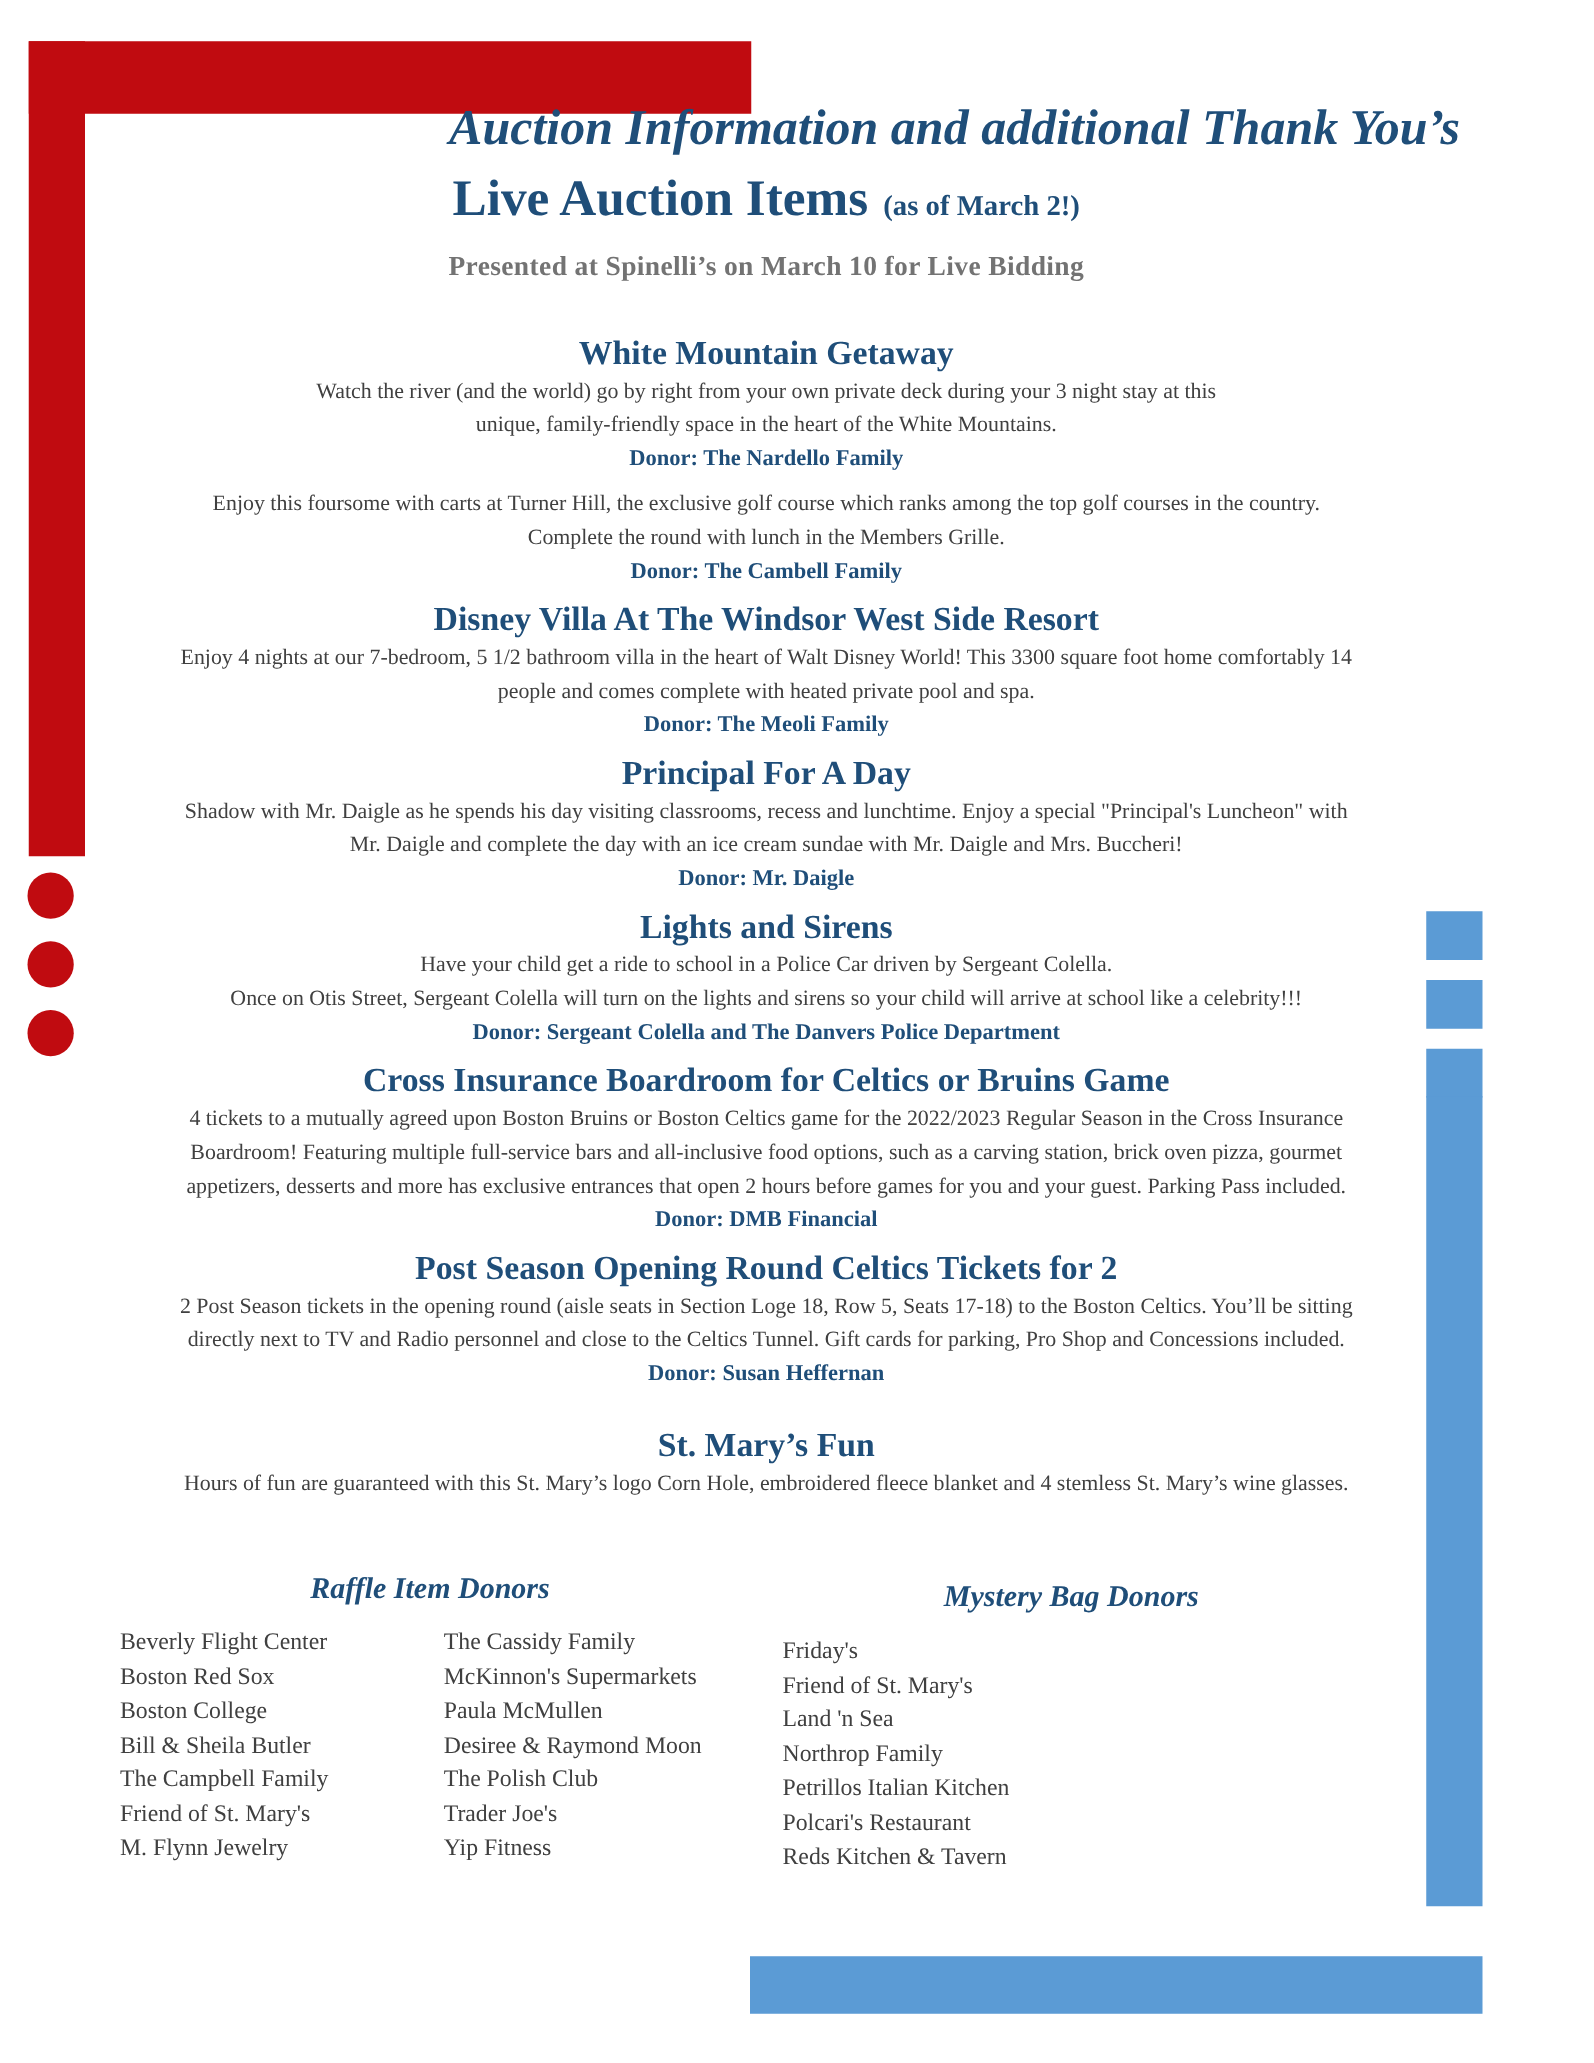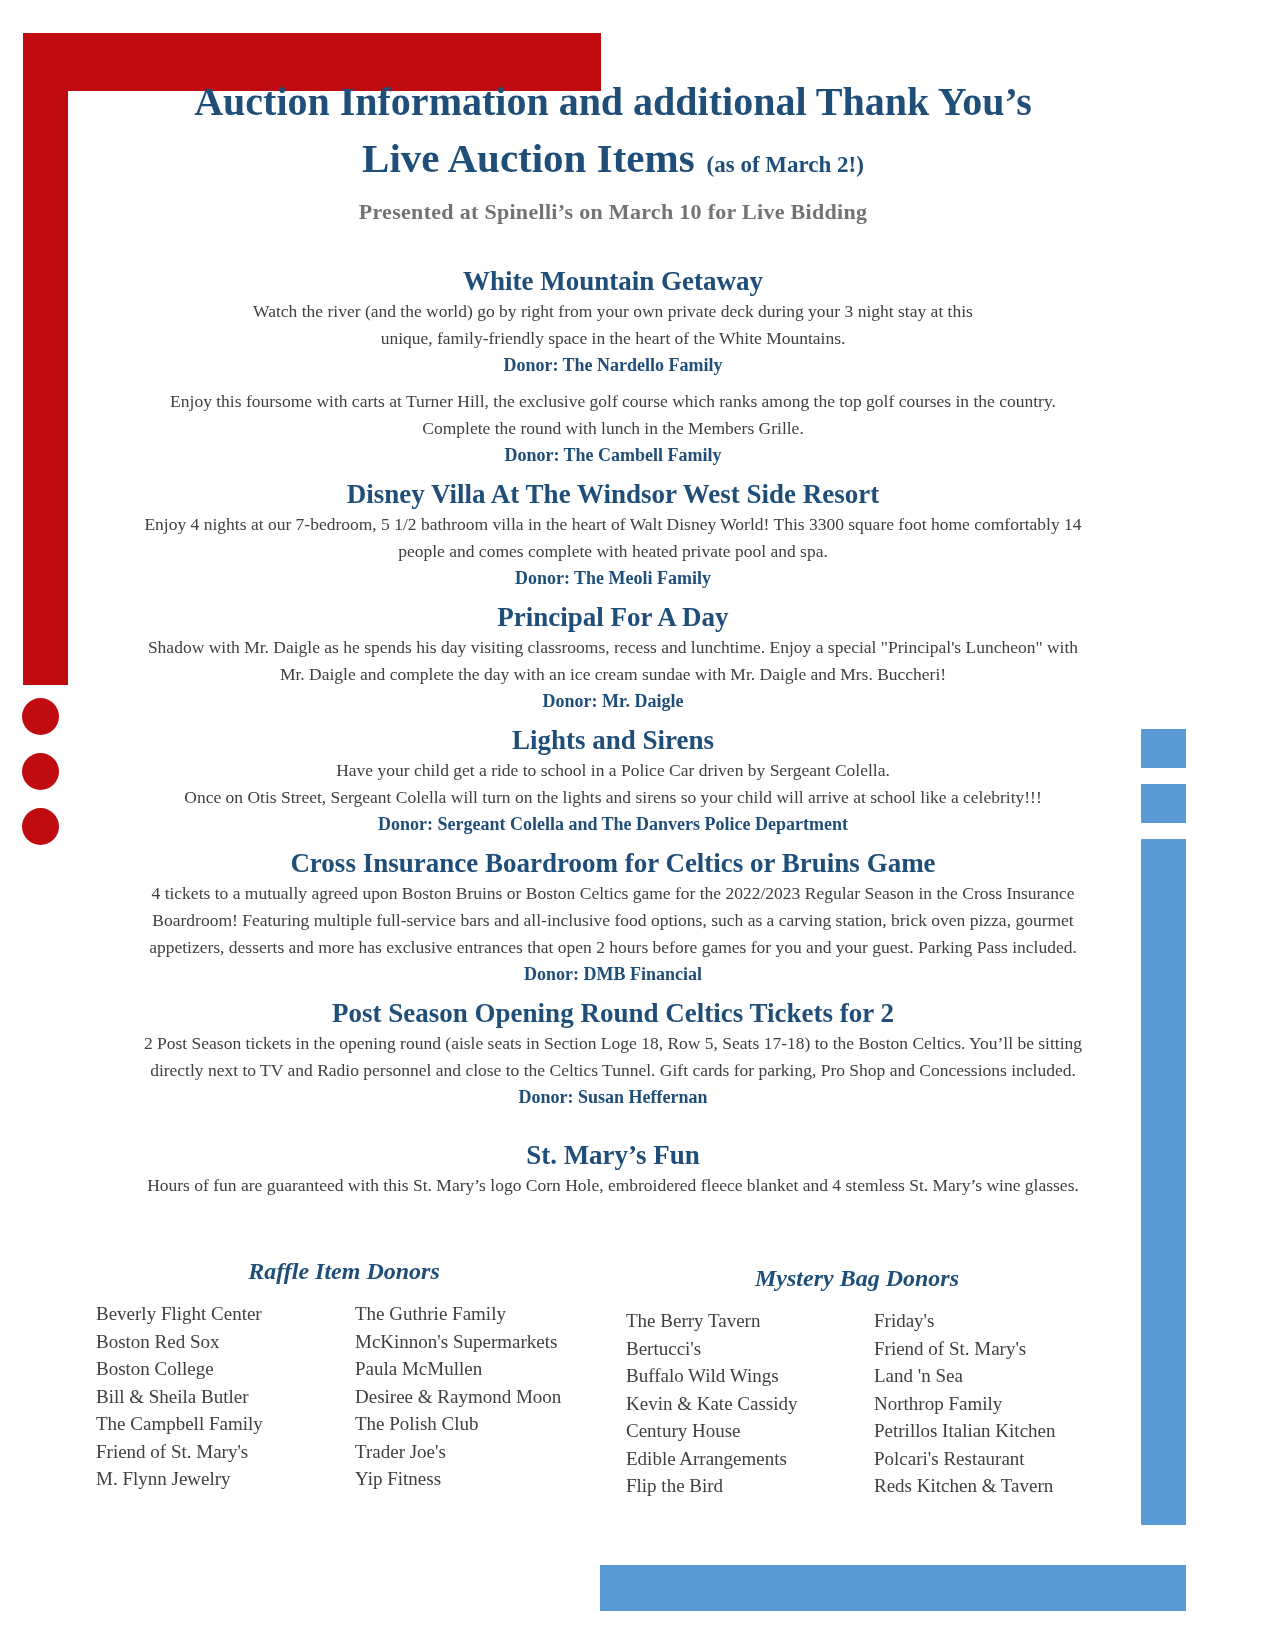--- a/index.html
+++ b/index.html
@@ -18,22 +18,22 @@
 
   .blue-sq   { position:absolute; left:1141px; width:45px; height:39px; background:var(--blue); }
   .sq1 { top:729px; } .sq2 { top:784px; } .sq3 { top:839px; }
   .blue-bar-v { position:absolute; left:1141px; top:877px; width:45px; height:648px; background:var(--blue); }
   .blue-bar-h { position:absolute; left:600px; top:1565px; width:586px; height:46px; background:var(--blue); }
 
   
   .content { position:absolute; left:58px; top:0; width:1110px; text-align:center; }
 
   .page-title {
-    margin-top:80px; font-weight:bold;
-    font-size:40px; line-height:44px; color:var(--hblue);
+    margin-top:80px; font-style:italic; font-weight:bold;
+    font-size:40px; line-height:44px; color:var(--hblue);text-align:right;
   }
   .subtitle-line { margin-top:10px; line-height:48px; color:var(--hblue); }
   .subtitle { font-weight:bold; font-size:41px; }
   .subtitle-note { font-weight:bold; font-size:23px; margin-left:8px; }
   .presented {
     margin-top:8px; font-weight:bold; font-size:22px; line-height:26px;
     color:#737373; letter-spacing:0.3px;
   }
 
   .auction-item { margin-top:9px; }
@@ -145,43 +145,34 @@
       <ul class="donor-col c1">
         <li>Beverly Flight Center</li>
         <li>Boston Red Sox</li>
         <li>Boston College</li>
         <li>Bill &amp; Sheila Butler</li>
         <li>The Campbell Family</li>
         <li>Friend of St. Mary's</li>
         <li>M. Flynn Jewelry</li>
       </ul>
       <ul class="donor-col c2">
-        <li>The Guthrie Family</li>
+        <li>The Cassidy Family</li>
         <li>McKinnon's Supermarkets</li>
         <li>Paula McMullen</li>
         <li>Desiree &amp; Raymond Moon</li>
         <li>The Polish Club</li>
         <li>Trader Joe's</li>
         <li>Yip Fitness</li>
       </ul>
     </div>
   </div>
 
   <div class="donor-block mystery-block">
     <h4 class="donor-list-title">Mystery Bag Donors</h4>
     <div class="donor-cols">
-      <ul class="donor-col c1">
-        <li>The Berry Tavern</li>
-        <li>Bertucci's</li>
-        <li>Buffalo Wild Wings</li>
-        <li>Kevin &amp; Kate Cassidy</li>
-        <li>Century House</li>
-        <li>Edible Arrangements</li>
-        <li>Flip the Bird</li>
-      </ul>
       <ul class="donor-col c2">
         <li>Friday's</li>
         <li>Friend of St. Mary's</li>
         <li>Land 'n Sea</li>
         <li>Northrop Family</li>
         <li>Petrillos Italian Kitchen</li>
         <li>Polcari's Restaurant</li>
         <li>Reds Kitchen &amp; Tavern</li>
       </ul>
     </div>

